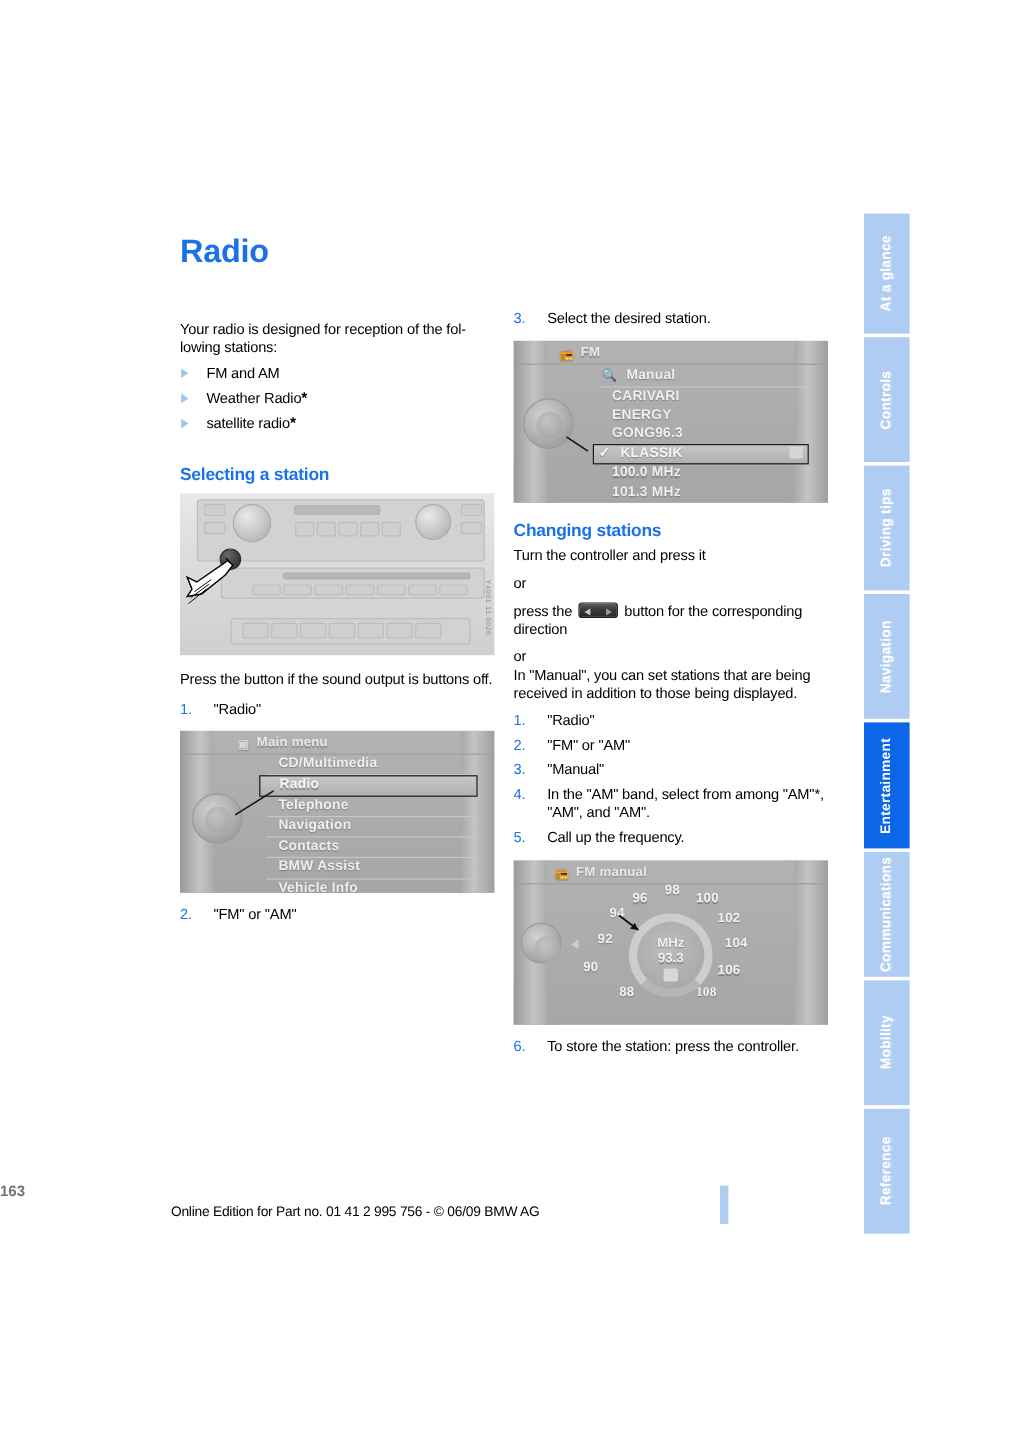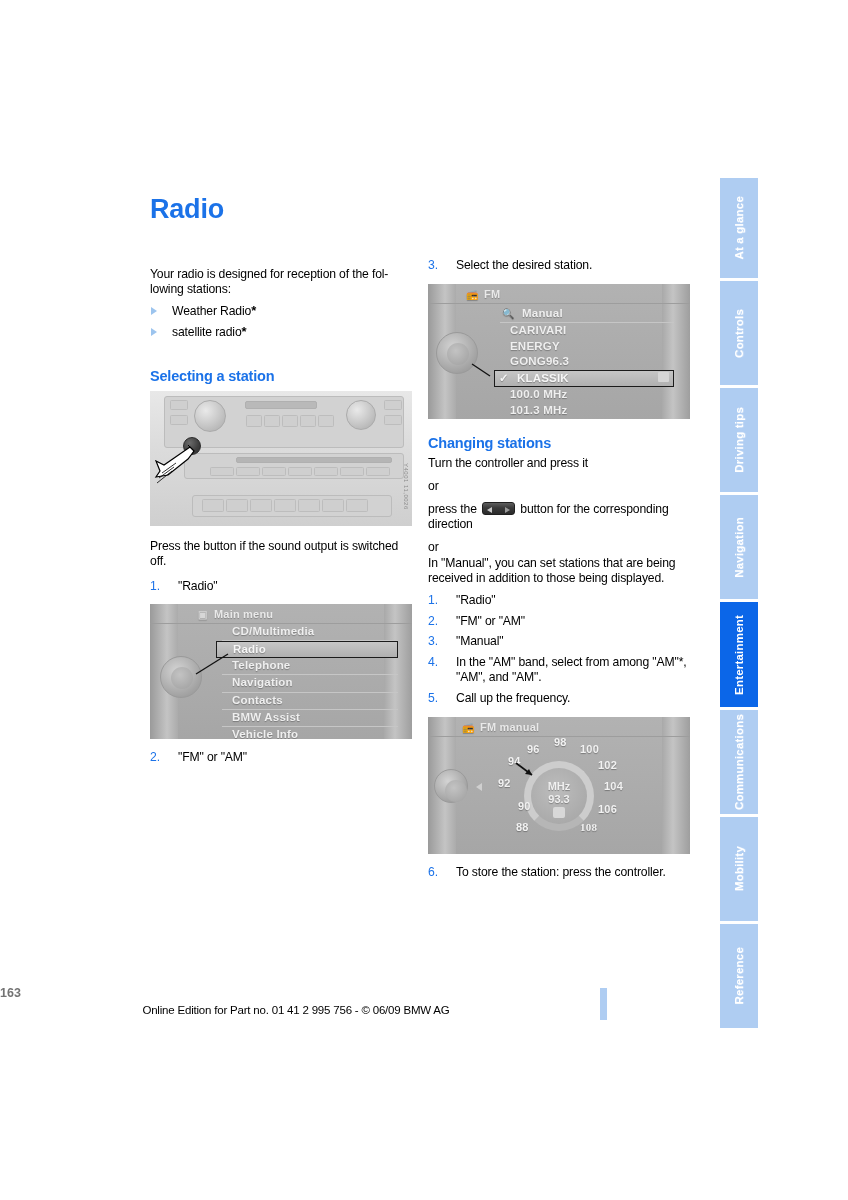--- a/index.html
+++ b/index.html
@@ -222,20 +222,24 @@
 
   <div class="col-left">
 
     <h1 class="page-title">Radio</h1>
 
     <p class="body">Your radio is designed for reception of the fol-lowing stations:</p>
 
     <ul class="bullets">
       <li>
         <span class="tri"></span>
+        <span>FM and AM</span><span class="star"></span>
+      </li>
+      <li>
+        <span class="tri"></span>
         <span>Weather Radio</span><span class="star">*</span>
       </li>
       <li>
         <span class="tri"></span>
         <span>satellite radio</span><span class="star">*</span>
       </li>
     </ul>
 
     <h2 class="section" style="margin-top:25px;">Selecting a station</h2>
 
@@ -290,21 +294,21 @@
         <i style="width:22px;height:13px;"></i>
           <i style="width:22px;height:13px;"></i>
         <i style="width:22px;height:13px;"></i>
           <i style="width:22px;height:13px;"></i>
         <i style="width:22px;height:13px;"></i>
       </div>
 
       <div class="sidecode">Y4001 11,0026</div>
     </div>
 
-    <p class="body gap-top">Press the button if the sound output is switched off.</p>
+    <p class="body gap-top">Press the button if the sound output is buttons off.</p>
 
     <ol class="steps" style="margin-top:10px;">
       <li>
         <span class="num">1.</span>
         <span>"Radio"</span>
       </li>
     </ol>
 
     <div class="figure idrive mm" style="margin-top:9px;">
       <div class="bezel-l"></div>
@@ -428,21 +432,21 @@
         <div class="dial-ring">
           <div class="dial-center">
             <div>MHz</div>
             <div>93.3</div>
           </div>
           <div class="dial-hd"></div>
         </div>
       </div>
 
       <div class="dial-num" style="left:88px; top:104px;">88</div>
-      <div class="dial-num" style="left:90px; top:83px;">90</div>
+      <div class="dial-num" style="left:58px; top:83px;">90</div>
       <div class="dial-num" style="left:70px; top:60px;">92</div>
       <div class="dial-num" style="left:80px; top:38px;">94</div>
       <div class="dial-num" style="left:99px; top:26px;">96</div>
       <div class="dial-num" style="left:126px; top:19px;">98</div>
       <div class="dial-num" style="left:152px; top:26px;">100</div>
       <div class="dial-num" style="left:170px; top:42px;">102</div>
       <div class="dial-num" style="left:176px; top:63px;">104</div>
       <div class="dial-num" style="left:170px; top:86px;">106</div>
       <div class="dial-num" style="left:152px; top:104px;font-family:Liberation Serif, serif;">108</div>
 

